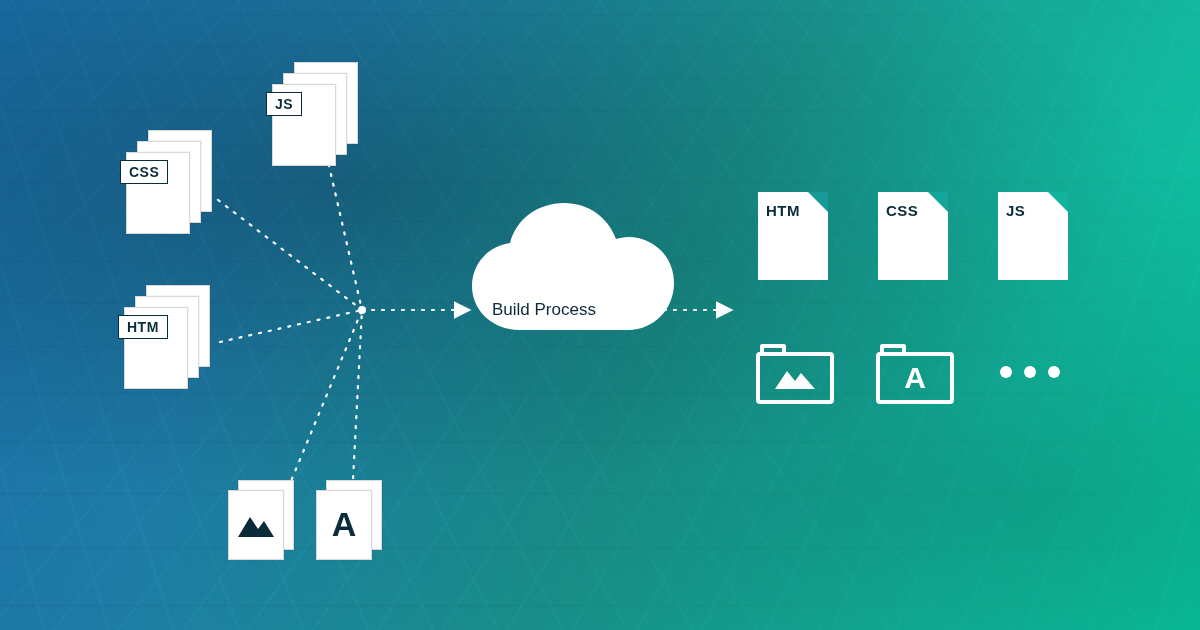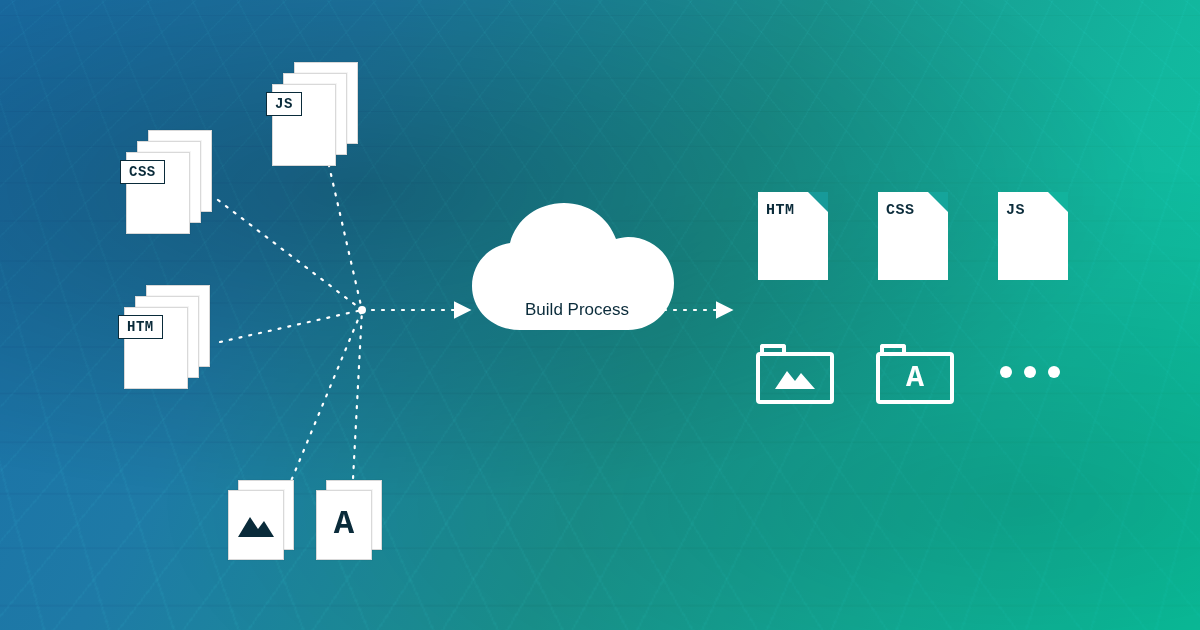--- a/index.html
+++ b/index.html
@@ -22,21 +22,21 @@
     transform-origin: 50% 40%;
   }
   .shade {
     position:absolute; inset:0;
     background: radial-gradient(120% 90% at 30% 30%, rgba(0,0,0,0.25), transparent 55%),
                 radial-gradient(120% 90% at 85% 80%, rgba(0,0,0,0.15), transparent 60%);
   }
   svg.canvas { position:absolute; inset:0; }
 
   
-  .node { position:absolute; color:#fff;font-family:Liberation Mono, monospace; }
+  .node { position:absolute; color:#fff; }
 
   .stack { position:relative; width:90px; height:110px; }
   .page {
     position:absolute; width:64px; height:82px; background:#fff;
     border:1px solid rgba(0,0,0,0.15);
     box-shadow: 0 0 0 1px rgba(0,0,0,0.04);
   }
   .page.p3 { left:22px; top:0; }
   .page.p2 { left:11px; top:11px; }
   .page.p1 { left:0; top:22px; }
@@ -83,21 +83,21 @@
   .folder .glyph {
     position:absolute; inset:14px 8px 4px 8px;
     display:flex; align-items:center; justify-content:center; color:#fff;
     font-size:30px; font-weight:700;
   }
 
   .dots3 { display:flex; gap:12px; }
   .dots3 span { width:12px; height:12px; border-radius:50%; background:#fff; display:block; }
 
   .cloud-label {
-    position:absolute; left:492px; top:300px; width:170px; text-align:center;
+    position:absolute; left:492px; top:300px; width:170px; 
     color:#0a2b3a; font-size:17px; font-weight:500;
   }
 </style>
 </head>
 <body>
 
 <div class="stage">
   <div class="pattern"></div>
   <div class="shade"></div>
 

